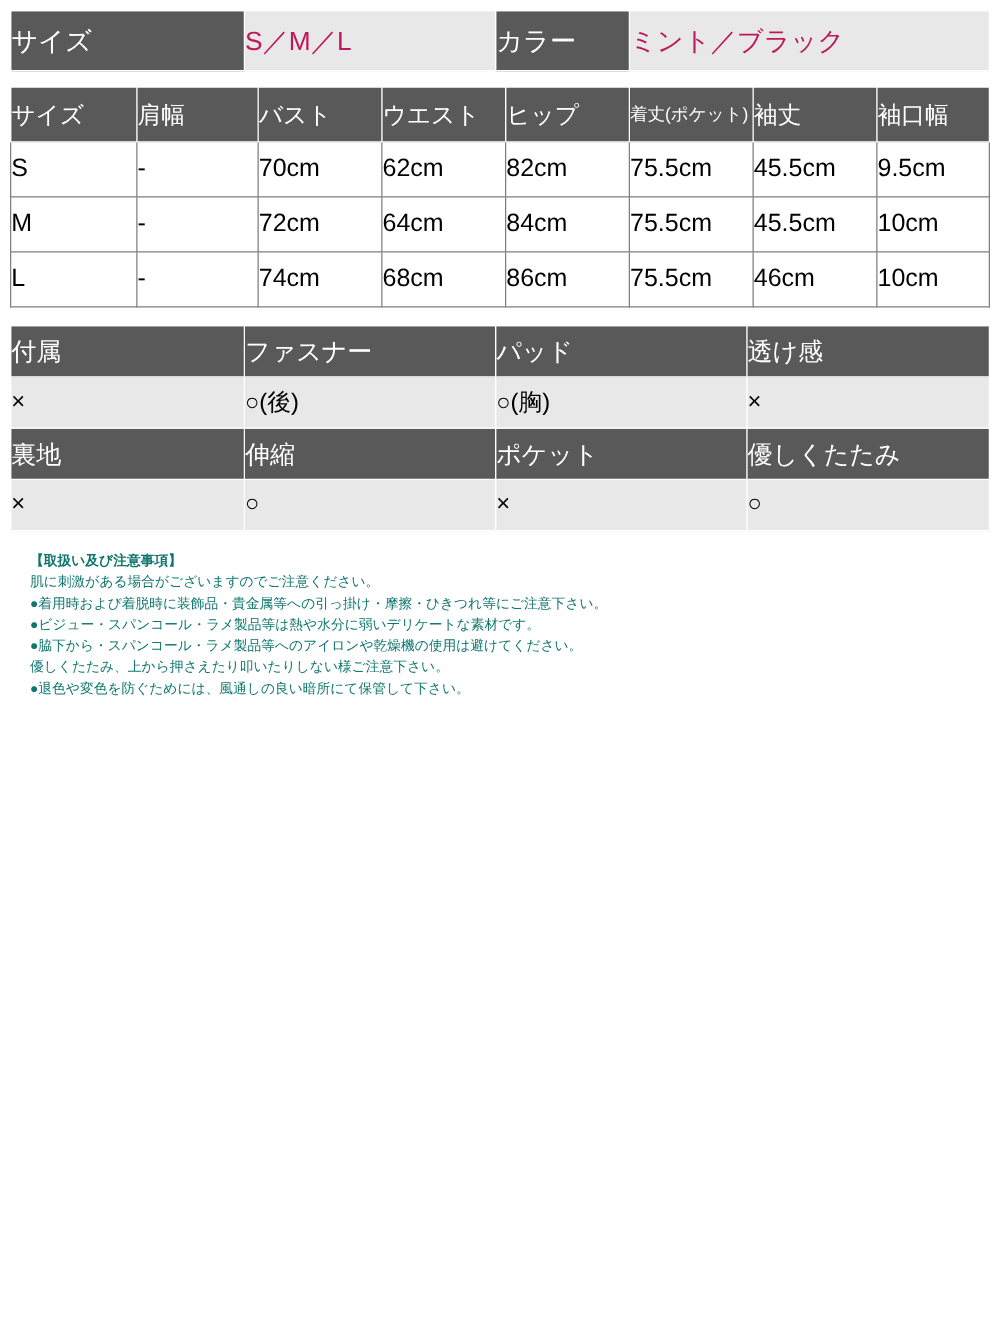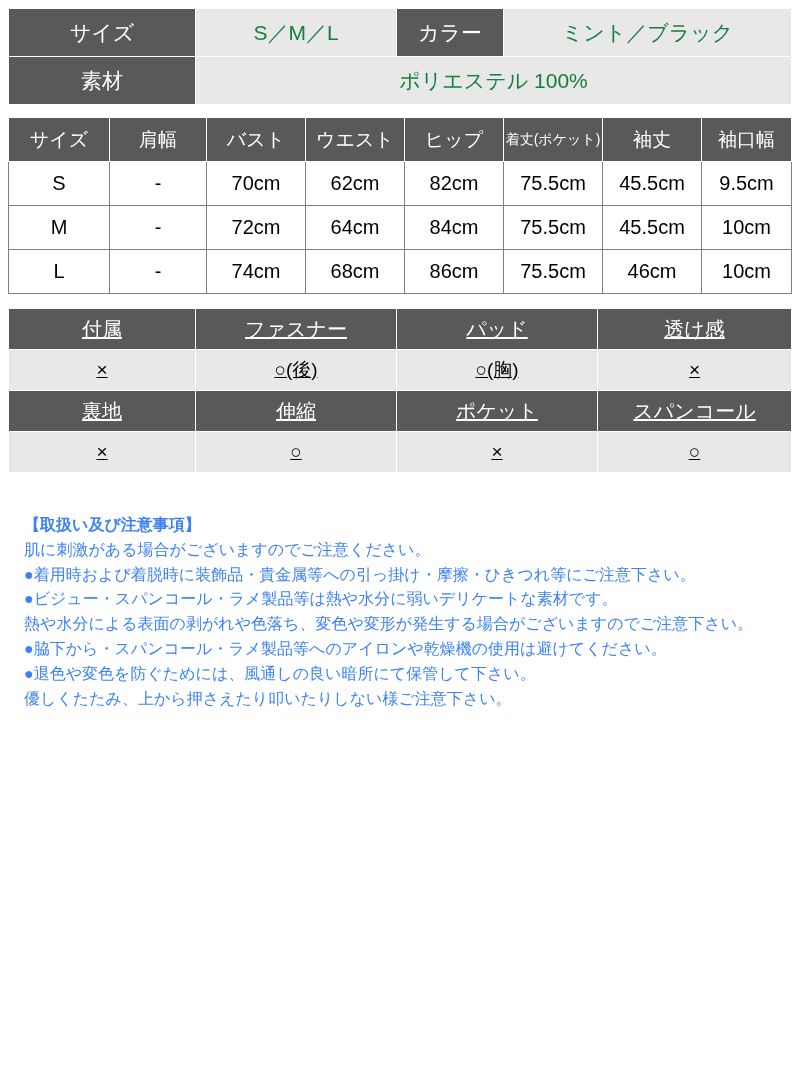--- a/index.html
+++ b/index.html
@@ -21,37 +21,36 @@
     box-sizing: border-box;
     padding: 8px 8px 0 8px;
   }
   table {
     border-collapse: collapse;
     width: 784px;
     table-layout: fixed;
   }
   td, th {
     border: 1px solid #ffffff;
-    text-align: center;
     vertical-align: middle;
     font-weight: normal;
     padding: 0;
   }
   
   .t-basic td {
     height: 47px;
     font-size: 21px;
   }
   .t-basic .hdr {
     background: #595959;
     color: #ffffff;
   }
   .t-basic .val {
     background: #e8e8e8;
-    color: #15803d;
+    color: #be185d;
   }
   
   .t-size {
     margin-top: 12px;
   }
   .t-size td {
     height: 43px;
     font-size: 20px;
   }
   .t-size thead td {
@@ -70,62 +69,57 @@
   .t-size thead td {
     border: 1px solid #ffffff;
   }
   
   .t-feat {
     margin-top: 14px;
   }
   .t-feat td {
     height: 40px;
     font-size: 20px;
-    text-decoration: underline;
   }
   .t-feat .hdr {
     background: #595959;
     color: #ffffff;
   }
   .t-feat .val {
     background: #e8e8e8;
     color: #000000;
     font-size: 19px;
   }
   
   .notes {
-    margin-top: 40px;
+    margin-top: 16px;
     padding-left: 16px;
-    font-size: 16px;
+    font-size: 11px;
     line-height: 1.55;
-    color: #3b82f6;
+    color: #0f766e;
   }
   .notes .note-line {
     white-space: nowrap;
   }
   .notes .note-title {
     font-weight: bold;
   }
 </style>
 </head>
 <body>
 
 <div class="page">
 
   <table class="t-basic">
     <tbody>
       <tr>
         <td class="hdr" style="width:186px">サイズ</td>
         <td class="val" style="width:200px">S／M／L</td>
         <td class="hdr" style="width:106px">カラー</td>
         <td class="val">ミント／ブラック</td>
-      </tr>
-      <tr>
-        <td class="hdr">素材</td>
-        <td class="val" colspan="3">ポリエステル 100%</td>
       </tr>
     </tbody>
   </table>
 
   <table class="t-size">
     <thead>
       <tr>
         <td style="width:100px">サイズ</td>
         <td style="width:96px">肩幅</td>
         <td style="width:98px">バスト</td>
@@ -181,35 +175,34 @@
       <tr>
         <td class="val">×</td>
         <td class="val">○(後)</td>
         <td class="val">○(胸)</td>
         <td class="val">×</td>
       </tr>
       <tr>
         <td class="hdr">裏地</td>
         <td class="hdr">伸縮</td>
         <td class="hdr">ポケット</td>
-        <td class="hdr">スパンコール</td>
+        <td class="hdr">優しくたたみ</td>
       </tr>
       <tr>
         <td class="val">×</td>
         <td class="val">○</td>
         <td class="val">×</td>
         <td class="val">○</td>
       </tr>
     </tbody>
   </table>
 
   <div class="notes">
     <div class="note-line note-title">【取扱い及び注意事項】</div>
     <div class="note-line">肌に刺激がある場合がございますのでご注意ください。</div>
     <div class="note-line">●着用時および着脱時に装飾品・貴金属等への引っ掛け・摩擦・ひきつれ等にご注意下さい。</div>
     <div class="note-line">●ビジュー・スパンコール・ラメ製品等は熱や水分に弱いデリケートな素材です。</div>
-    <div class="note-line">熱や水分による表面の剥がれや色落ち、変色や変形が発生する場合がございますのでご注意下さい。</div>
     <div class="note-line">●脇下から・スパンコール・ラメ製品等へのアイロンや乾燥機の使用は避けてください。</div>
+    <div class="note-line">優しくたたみ、上から押さえたり叩いたりしない様ご注意下さい。</div>
     <div class="note-line">●退色や変色を防ぐためには、風通しの良い暗所にて保管して下さい。</div>
-    <div class="note-line">優しくたたみ、上から押さえたり叩いたりしない様ご注意下さい。</div>
   </div>
 
 </div>
 
 </body></html>

